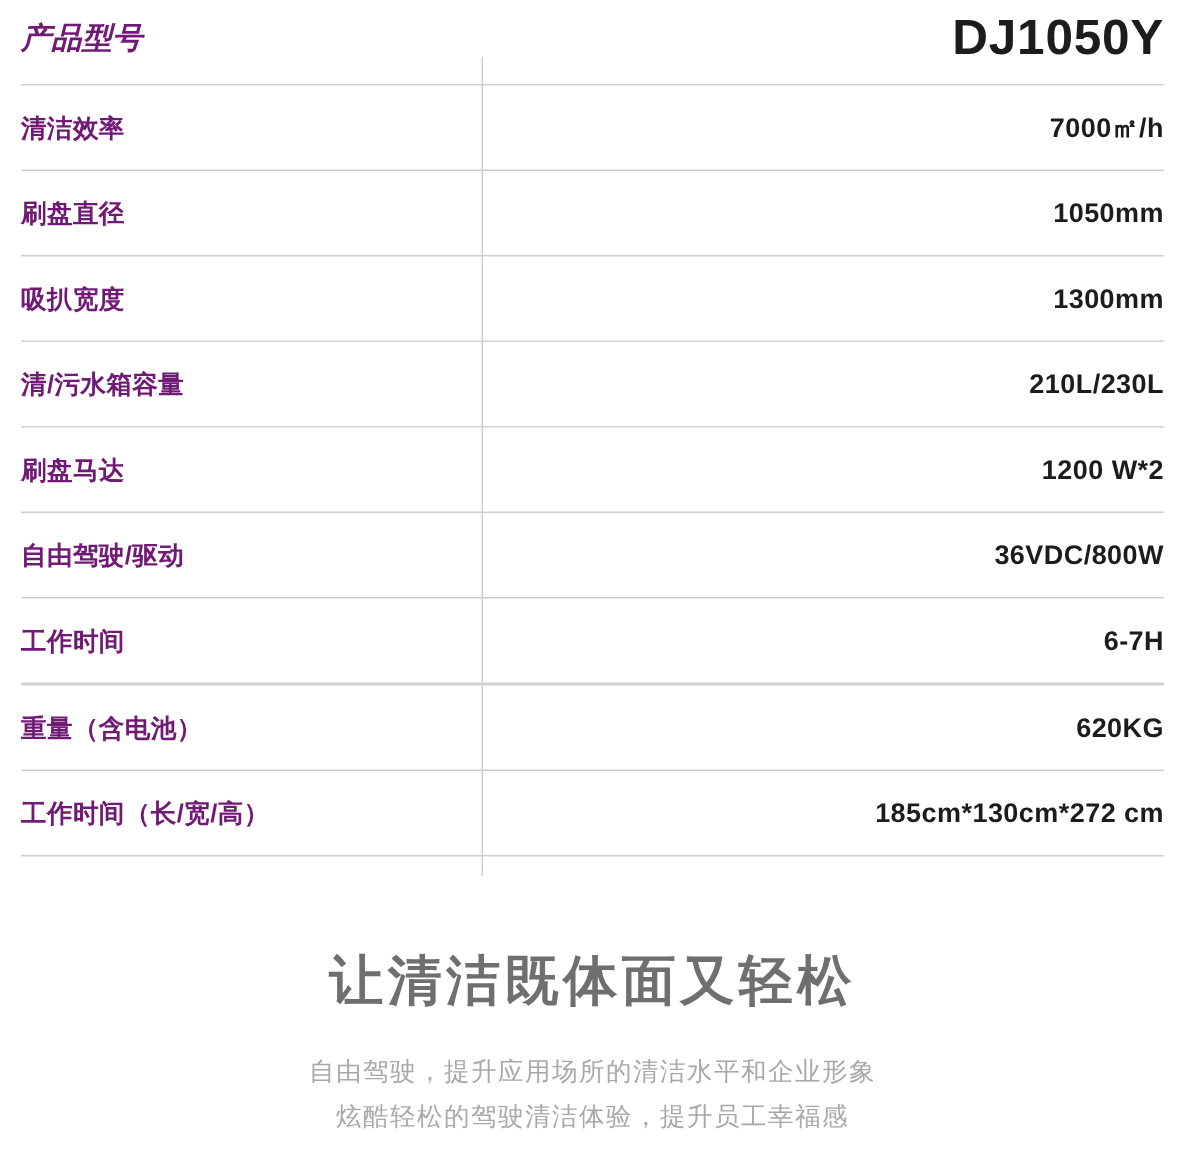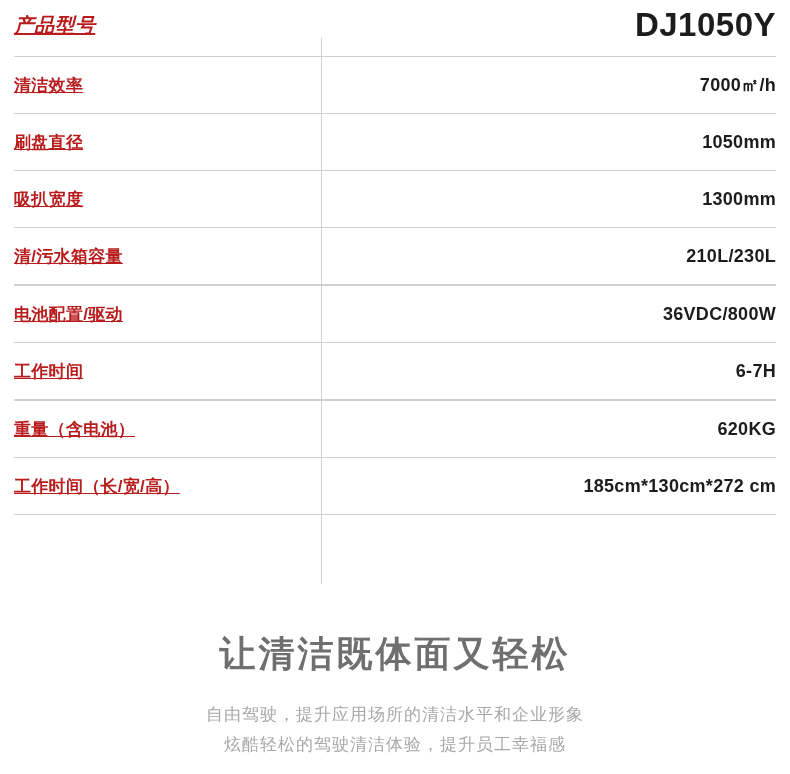--- a/index.html
+++ b/index.html
@@ -32,23 +32,22 @@
   .spec-table td {
     vertical-align: middle;
     padding: 0;
   }
   .row-label {
     width: 297px;
     padding-left: 20px;
     box-sizing: border-box;
     font-size: 17px;
     font-weight: bold;
-    color: #b91c1c;
+    color: #701a75;
     letter-spacing: 0.3px;
-    text-decoration: underline;
   }
   .row-value {
     padding-left: 118px;
     box-sizing: border-box;
     font-size: 18px;
     font-weight: bold;
     color: #1c1c1c;
     letter-spacing: 0.3px;
     text-align: right;
   }
@@ -162,28 +161,32 @@
       <tr class="spec-row">
         <td class="row-label">清/污水箱容量</td>
         <td class="row-value">210L/230L</td>
       </tr>
       <tr class="divider-row">
         <td colspan="2">
             <div class="divider"></div>
           </td>
       </tr>
 
-      <tr class="divider-row">
-        <td colspan="2">
-            <div class="divider"></div>
-          </td>
-      </tr>
-
-      <tr class="spec-row">
-        <td class="row-label">电池配置/驱动</td>
+      <tr class="spec-row">
+        <td class="row-label">刷盘马达</td>
+        <td class="row-value">1200 W*2</td>
+      </tr>
+      <tr class="divider-row">
+        <td colspan="2">
+            <div class="divider"></div>
+          </td>
+      </tr>
+
+      <tr class="spec-row">
+        <td class="row-label">自由驾驶/驱动</td>
         <td class="row-value">36VDC/800W</td>
       </tr>
       <tr class="divider-row">
         <td colspan="2">
             <div class="divider"></div>
           </td>
       </tr>
 
       <tr class="spec-row">
         <td class="row-label">工作时间</td>

